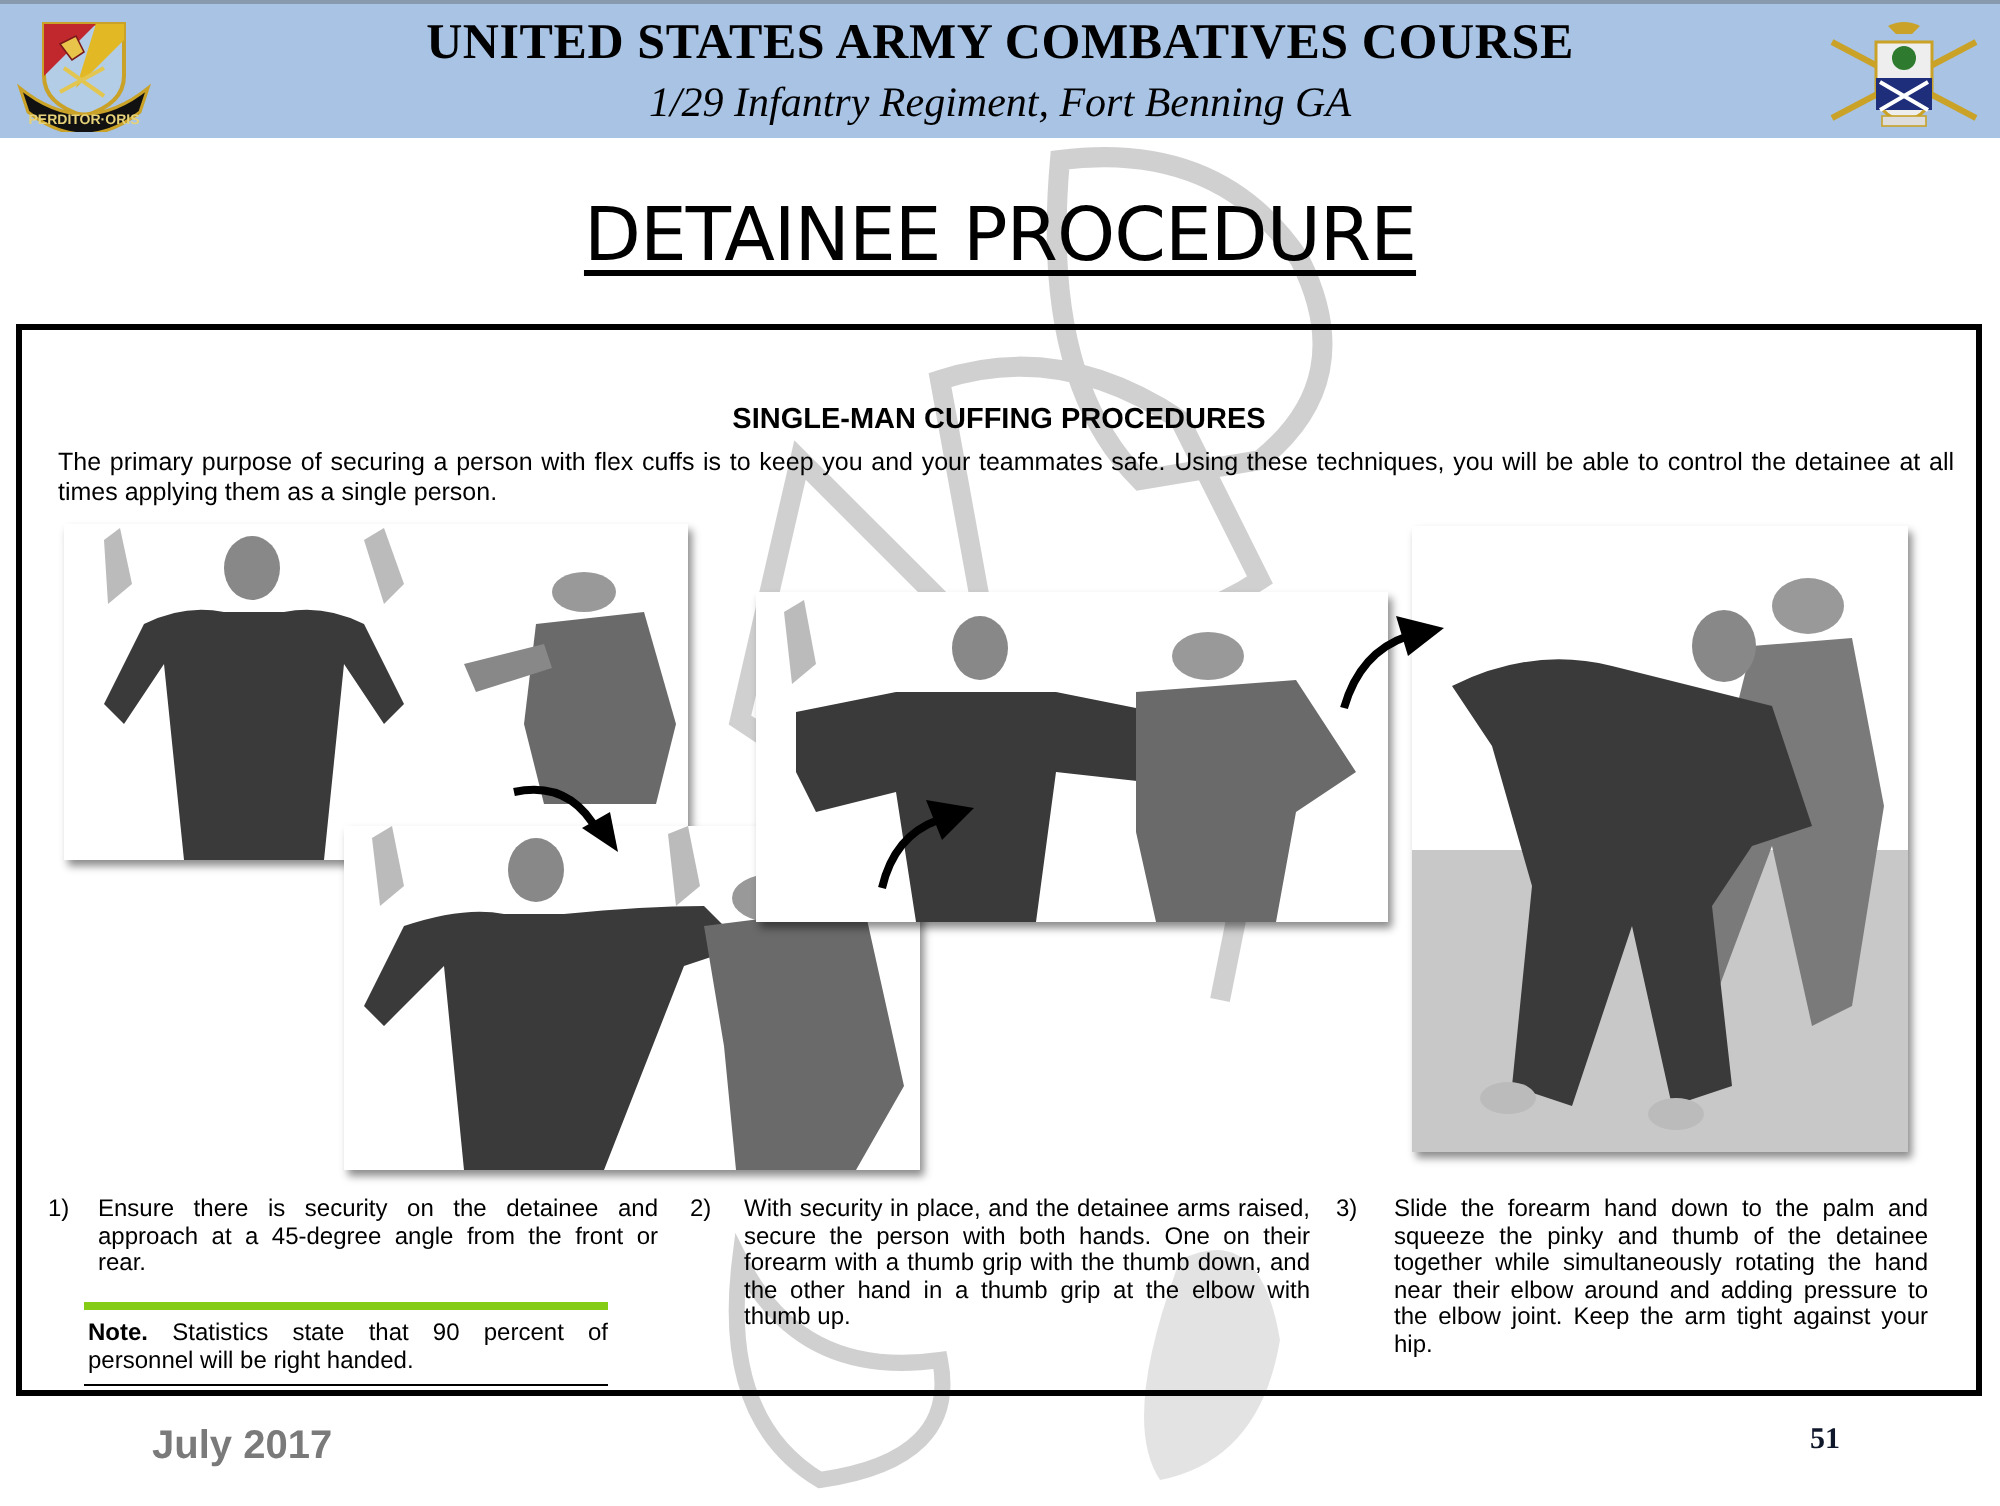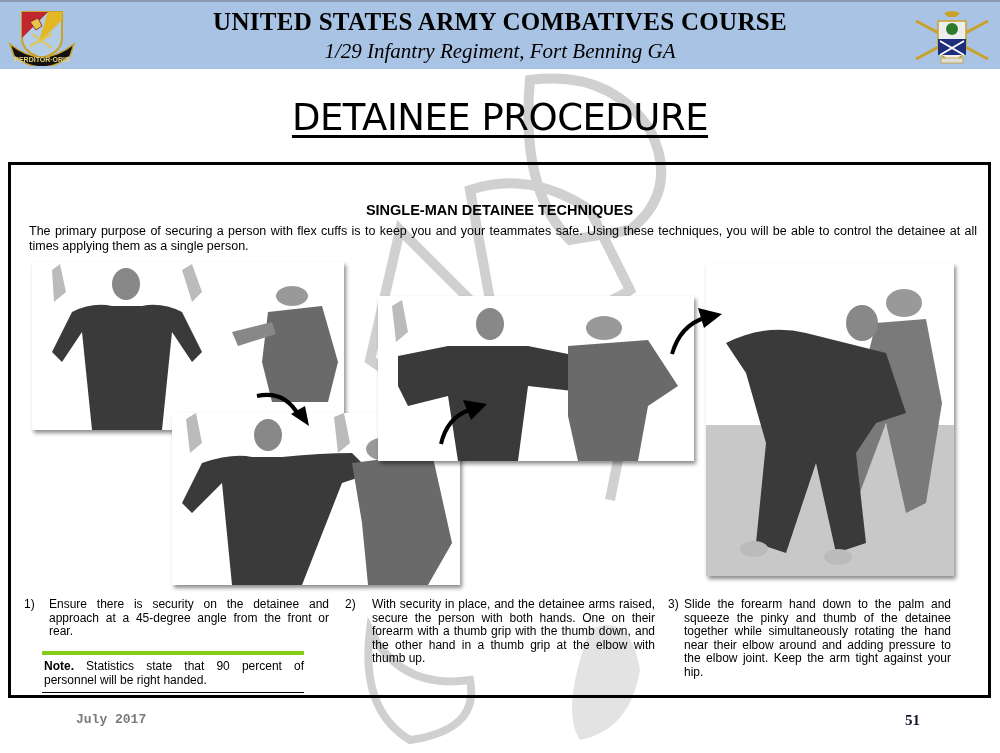--- a/index.html
+++ b/index.html
@@ -52,21 +52,21 @@
   .step { position: absolute; font-size: 12px; line-height: 13.5px; }
   .step-num { position: absolute; left: 0; top: 0; font-size: 12px; }
   .step-text { position: absolute; text-align: justify; }
 
   .note {
     position: absolute; left: 42px; top: 651px; width: 262px; border-top: 4px solid #84cc16; border-bottom: 1px solid #000;
     padding: 5px 0 5px 2px; font-size: 12px; line-height: 13.5px; text-align: justify;
   }
   .note b { font-weight: bold; }
 
-  .footer-date { position: absolute; left: 76px; top: 712px; font-family: Liberation Mono, monospace; font-weight: bold; font-size: 13px; color: #7a7a7a; }
+  .footer-date { position: absolute; left: 76px; top: 712px; font-family: Liberation Sans, sans-serif; font-weight: bold; font-size: 20px; color: #7a7a7a; }
   .footer-page { position: absolute; left: 905px; top: 712px; font-family: "Liberation Serif", serif; font-weight: bold; font-size: 15px; color: #0f172a; }
 </style>
 </head>
 <body>
 
 <div class="header-band">
   <div class="crest-left">
     <svg viewBox="0 0 68 58" width="68" height="58">
       <path d="M14 4 L54 4 L54 30 Q54 44 34 50 Q14 44 14 30 Z" fill="#b4cde6" stroke="#c9a227" stroke-width="2"></path>
       <path d="M14 4 L40 4 L14 30 Z" fill="#c0282d"></path>
@@ -100,21 +100,21 @@
     <path d="M130 160 L200 230 L160 330 L100 290 Z" fill="none" stroke="#000" stroke-width="10"></path>
     <path d="M300 240 L360 330 L340 430" fill="none" stroke="#000" stroke-width="10"></path>
     <path d="M100 560 Q130 620 200 610 Q210 660 140 670 Q90 640 100 560 Z" fill="none" stroke="#000" stroke-width="8"></path>
     <path d="M320 560 Q360 540 370 600 Q360 660 310 670 Q290 640 320 560 Z" fill="#000" opacity="0.6"></path>
   </svg>
 </div>
 
 <div class="page-title">DETAINEE PROCEDURE</div>
 
 <div class="content-frame">
-  <div class="sub-heading">SINGLE-MAN DETAINEE TECHNIQUES</div>
+  <div class="sub-heading">SINGLE-MAN CUFFING PROCEDURES</div>
   <div class="intro">The primary purpose of securing a person with flex cuffs is to keep you and your teammates safe. Using these techniques, you will be able to control the detainee at all times applying them as a single person.</div>
 </div>
 
 <div class="photo" style="left:32px; top:262px; width:312px; height:168px;">
   <svg viewBox="0 0 312 168">
     <rect width="312" height="168" fill="#fff"></rect>
     <ellipse cx="94" cy="22" rx="14" ry="16" fill="#888"></ellipse>
     <path d="M40 50 Q60 40 80 44 L110 44 Q130 40 150 50 L170 90 L160 100 L140 70 L130 168 L60 168 L50 70 L30 100 L20 90 Z" fill="#3a3a3a"></path>
     <path d="M20 8 L28 2 L34 30 L22 40 Z" fill="#bbb"></path>
     <path d="M150 8 L160 2 L170 30 L160 40 Z" fill="#bbb"></path>
@@ -176,21 +176,21 @@
 <div class="step" style="left:24px; top:598px; width:306px; height:40px;">
   <span class="step-num">1)</span>
   <div class="step-text" style="left:25px; top:0; width:280px;">Ensure there is security on the detainee and approach at a 45-degree angle from the front or rear.</div>
 </div>
 <div class="step" style="left:345px; top:598px; width:312px; height:70px;">
   <span class="step-num">2)</span>
   <div class="step-text" style="left:27px; top:0; width:283px;">With security in place, and the detainee arms raised, secure the person with both hands. One on their forearm with a thumb grip with the thumb down, and the other hand in a thumb grip at the elbow with thumb up.</div>
 </div>
 <div class="step" style="left:668px; top:598px; width:296px; height:80px;">
   <span class="step-num">3)</span>
-  <div class="step-text" style="left:16px; top:0; width:267px;">Slide the forearm hand down to the palm and squeeze the pinky and thumb of the detainee together while simultaneously rotating the hand near their elbow around and adding pressure to the elbow joint. Keep the arm tight against your hip.</div>
+  <div class="step-text" style="left:29px; top:0; width:267px;">Slide the forearm hand down to the palm and squeeze the pinky and thumb of the detainee together while simultaneously rotating the hand near their elbow around and adding pressure to the elbow joint. Keep the arm tight against your hip.</div>
 </div>
 
 <div class="note">
   <b>Note.</b>
   <span>Statistics state that 90 percent of personnel will be right handed.</span>
 </div>
 
 <div class="footer-date">July 2017</div>
 <div class="footer-page">51</div>
 

